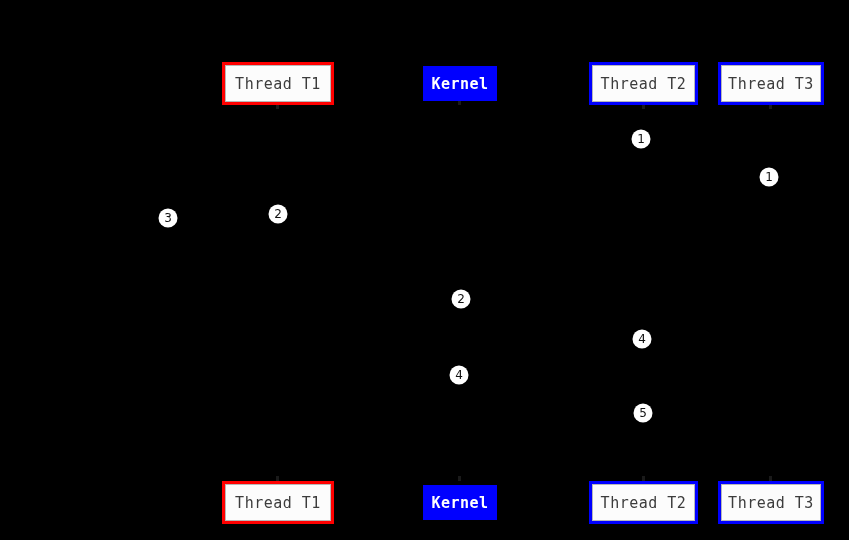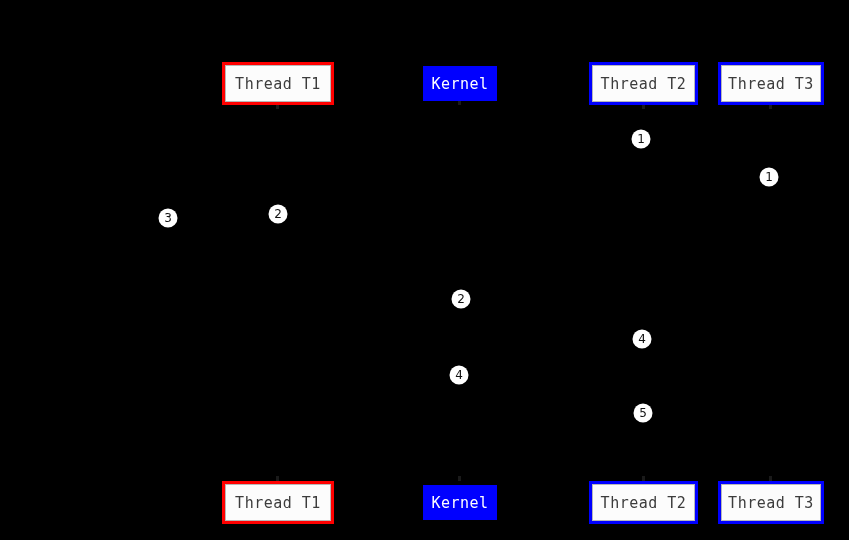--- a/index.html
+++ b/index.html
@@ -70,20 +70,21 @@
     border: 1px solid #b8b8b8;
     background: #fcfcfc;
     display: flex;
     align-items: center;
     justify-content: center;
   }
   .participant.solid-blue {
     background: #0000ff;
     border: 1px solid #0000ff;
     color: #ffffff;
+    font-weight: bold;
   }
   .participant.solid-blue .inner {
     width: 100%;
     height: 100%;
     display: flex;
     align-items: center;
     justify-content: center;
   }
 
   

